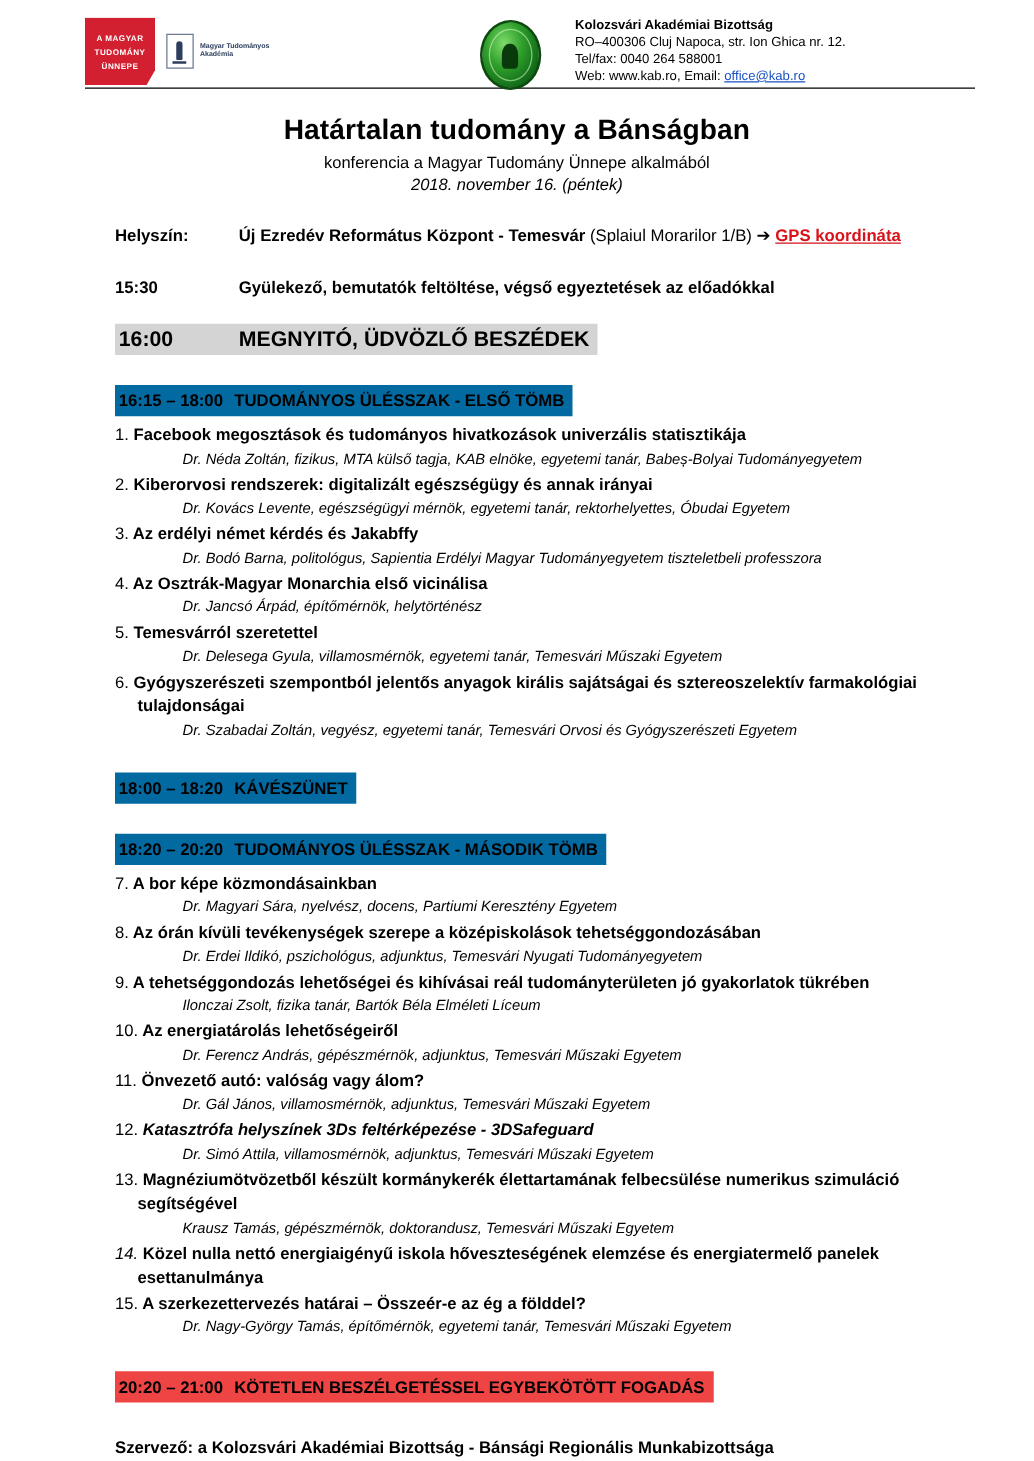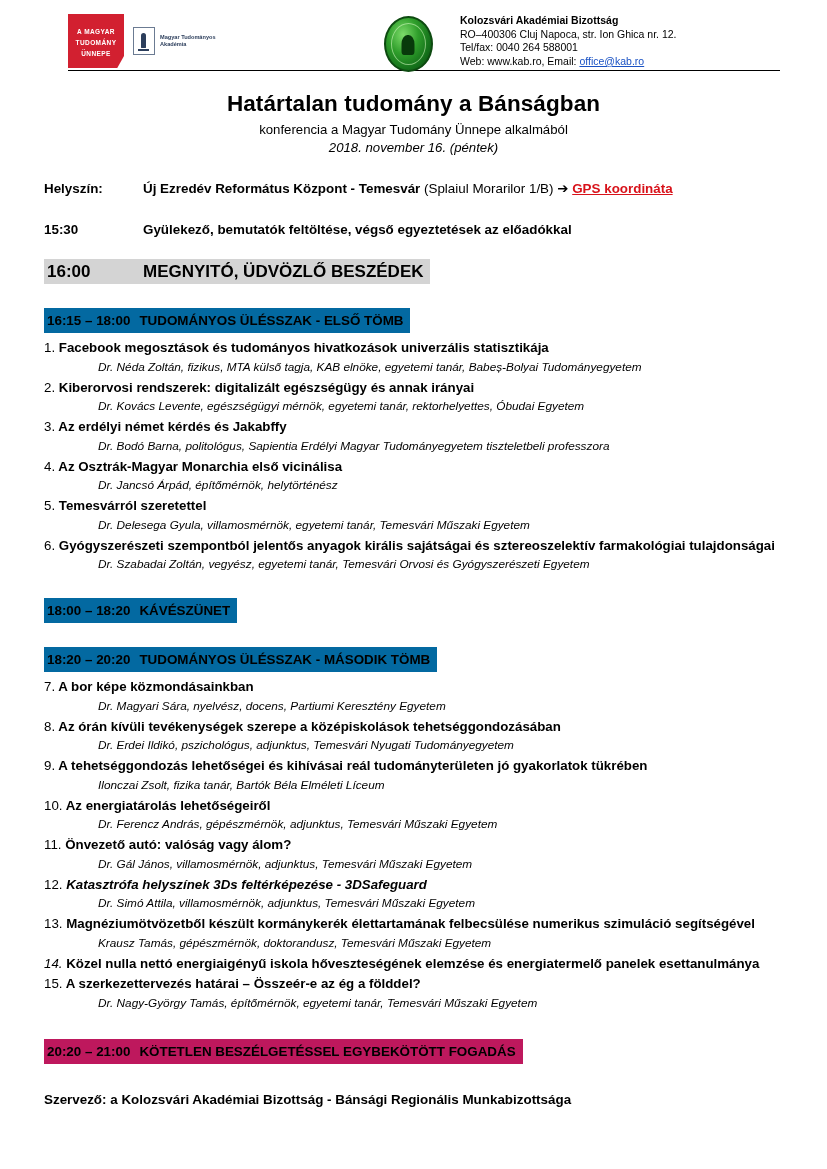--- a/index.html
+++ b/index.html
@@ -158,21 +158,21 @@
     margin-top: 4px;
   }
   .conf-date {
     font-size: 13.2px;
     font-style: italic;
     line-height: 18px;
   }
 
   
   .content {
-    padding: 0 47px 0 44px;
+    padding: 0 47px 0 92px;
   }
   .info-row {
     display: flex;
     font-size: 13.4px;
     font-weight: bold;
     line-height: 19px;
     margin-top: 22px;
   }
   .info-row .lbl {
     flex: 0 0 99px;
@@ -235,21 +235,21 @@
   }
 
   .closing-head {
     margin-top: 26px;
     font-size: 13.4px;
     font-weight: bold;
     line-height: 19px;
   }
   .closing-head .inner {
     display: inline-block;
-    background: #be185d;
+    background: #ef4444;
     padding: 3px 7px 3px 3px;
   }
   .closing-head .time { margin-right: 9px; }
 
   .organizer {
     margin-top: 26px;
     font-size: 13.4px;
     font-weight: bold;
     line-height: 19px;
   }

